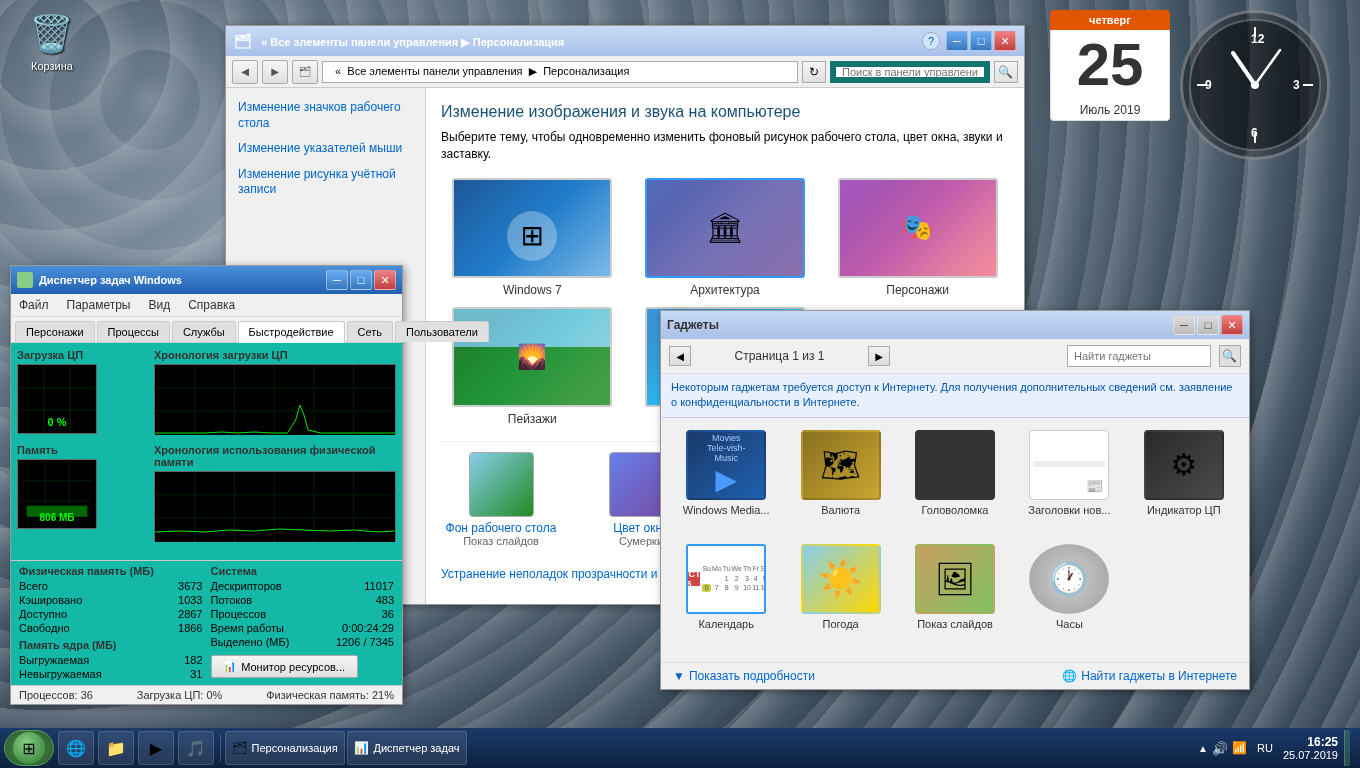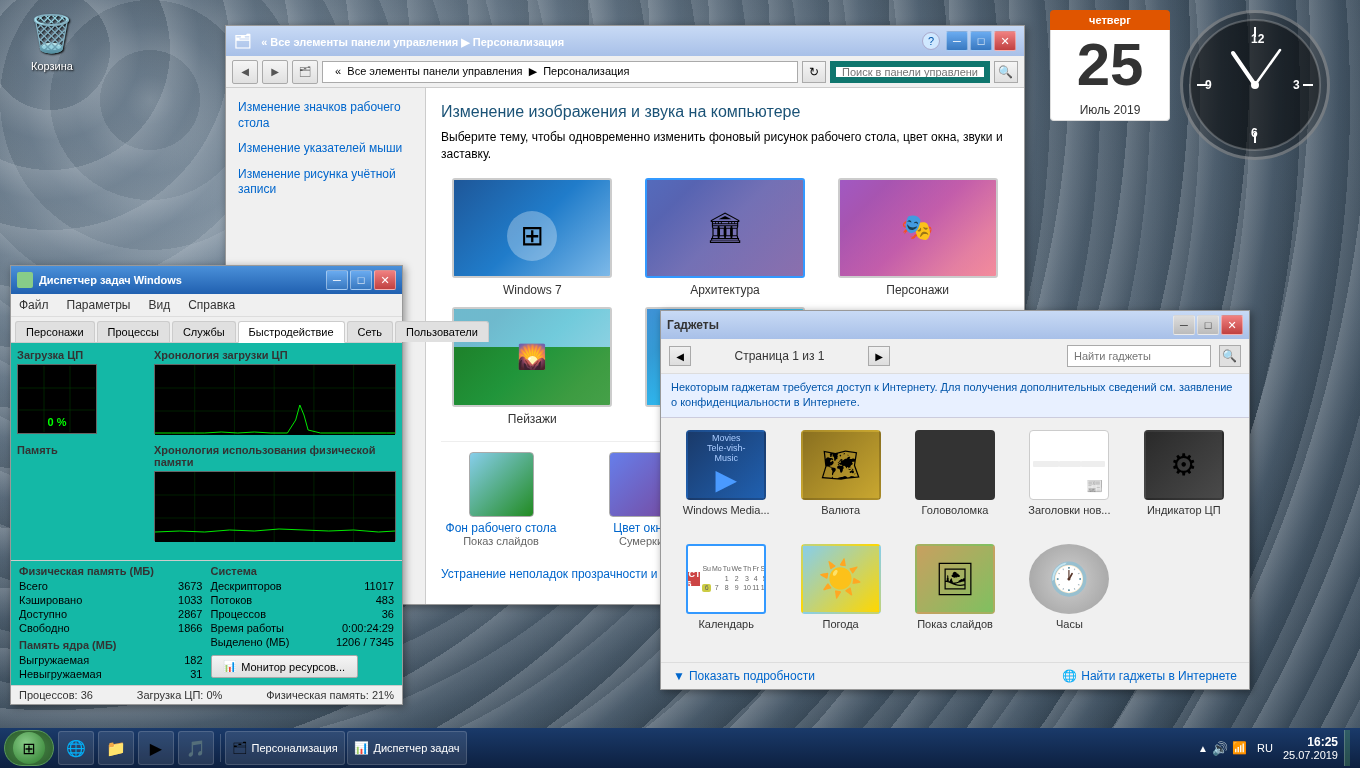--- a/index.html
+++ b/index.html
@@ -853,20 +853,32 @@
             <line x1="0" y1="22" x2="76" y2="22" stroke="#004400" stroke-width="0.5"></line>
             <line x1="0" y1="44" x2="76" y2="44" stroke="#004400" stroke-width="0.5"></line>
             <line x1="25" y1="0" x2="25" y2="66" stroke="#004400" stroke-width="0.5"></line>
             <line x1="51" y1="0" x2="51" y2="66" stroke="#004400" stroke-width="0.5"></line>
           </svg>
           <div style="position:absolute;bottom:5px;left:50%;transform:translateX(-50%);color:#00ff00;font-size:11px;font-weight:bold;">0 %</div>
         </div>
       </div>
       <div class="perf-box">
         <div class="perf-label">Память</div>
+        <div style="border:1px solid #666;background:black;width:80px;height:70px;position:relative;display:flex;align-items:flex-end;justify-content:center;padding:4px;">
+          <svg width="76" height="66" viewBox="0 0 76 66">
+            <rect width="76" height="66" fill="black"></rect>
+            <line x1="0" y1="22" x2="76" y2="22" stroke="#004400" stroke-width="0.5"></line>
+            <line x1="0" y1="44" x2="76" y2="44" stroke="#004400" stroke-width="0.5"></line>
+            <line x1="25" y1="0" x2="25" y2="66" stroke="#004400" stroke-width="0.5"></line>
+            <line x1="51" y1="0" x2="51" y2="66" stroke="#004400" stroke-width="0.5"></line>
+
+            <rect x="5" y="49" width="66" height="12" fill="#006600"></rect>
+          </svg>
+          <div style="position:absolute;bottom:5px;left:50%;transform:translateX(-50%);color:#00ff00;font-size:10px;font-weight:bold;white-space:nowrap;">806 МБ</div>
+        </div>
       </div>
     </div>
 
     <div class="perf-section" style="flex:2;">
       <div class="perf-box">
         <div class="perf-label">Хронология загрузки ЦП</div>
         <div style="border:1px solid #666;background:black;height:70px;position:relative;">
           <svg width="100%" height="70" viewBox="0 0 290 70" preserveAspectRatio="none">
             <rect width="290" height="70" fill="black"></rect>
             <line x1="0" y1="23" x2="290" y2="23" stroke="#004400" stroke-width="0.5"></line>

